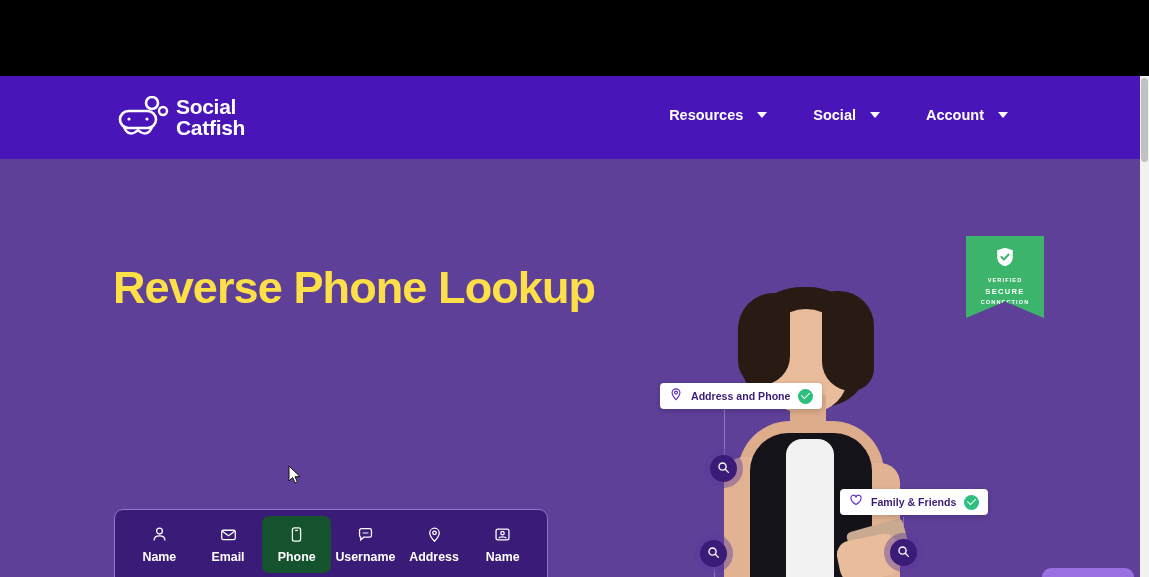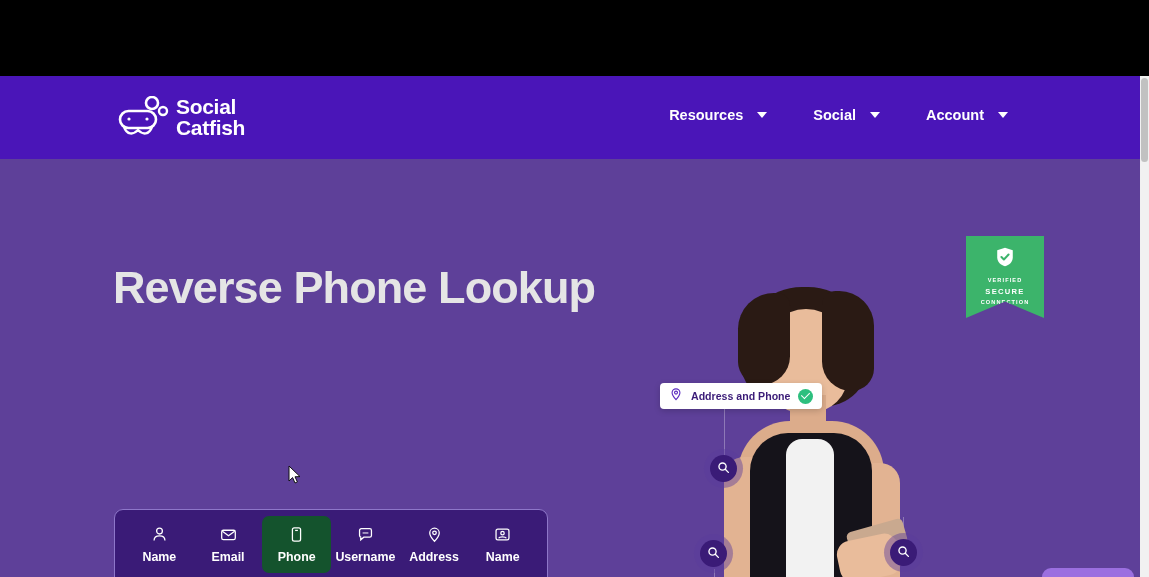--- a/index.html
+++ b/index.html
@@ -31,21 +31,21 @@
     color: #ffffff; font-size: 14.5px; font-weight: bold; cursor: pointer;
     display: flex; align-items: center; gap: 14px; white-space: nowrap;
   }
   .caret { width: 0; height: 0; border-left: 5px solid transparent; border-right: 5px solid transparent; border-top: 6px solid #ffffff; display: inline-block; }
 
   
   .hero { position: absolute; left: 0; top: 83px; width: 1140px; height: 418px; background: #5E4099; overflow: hidden; }
 
   .hero-left { position: absolute; left: 113px; top: 105px; width: 470px; }
   .hero-title {
-    color: #e5e5e5; font-size: 45px; font-weight: bold; letter-spacing: -0.9px;
+    color: #fde047; font-size: 45px; font-weight: bold; letter-spacing: -0.9px;
     line-height: 1.05; white-space: nowrap;
   }
   .hero-sub {
     margin-top: 21px; color: #EDE7F6; font-size: 15.2px; line-height: 1.33;
     text-align: center; width: 440px;
   }
 
   
   .card {
     position: absolute; left: 114px; top: 350px; width: 434px; height: 195px;
@@ -294,20 +294,29 @@
           <span>
             <svg width="14" height="14" viewBox="0 0 20 20" fill="none" stroke="#5B2BBF" stroke-width="1.6">
               <path d="M10 18s5.6-6 5.6-9.8A5.6 5.6 0 0 0 4.4 8.2C4.4 12 10 18 10 18z"></path>
                 <circle cx="10" cy="8" r="2.1"></circle>
             </svg>
           </span>
           <span class="chip-label">Address and Phone</span>
           <span class="chip-check"></span>
         </div>
 
+        <div class="chip" style="left:240px; top:330px;">
+          <span>
+            <svg width="14" height="14" viewBox="0 0 20 20" fill="none" stroke="#5B2BBF" stroke-width="1.6">
+              <path d="M10 16.4S2.8 12 2.8 7.4a3.6 3.6 0 0 1 7.2-1.2 3.6 3.6 0 0 1 7.2 1.2c0 4.6-7.2 9-7.2 9z"></path>
+            </svg>
+          </span>
+          <span class="chip-label">Family &amp; Friends</span>
+          <span class="chip-check"></span>
+        </div>
 
         <div class="node" style="left:110px; top:296px;">
           <span>
             <svg width="13" height="13" viewBox="0 0 16 16" fill="none" stroke="#fff" stroke-width="1.7">
               <circle cx="6.8" cy="6.8" r="4.4"></circle>
                 <path d="M10.2 10.2 14 14" stroke-linecap="round"></path>
             </svg>
           </span>
         </div>
         <div class="node" style="left:100px; top:381px;">

